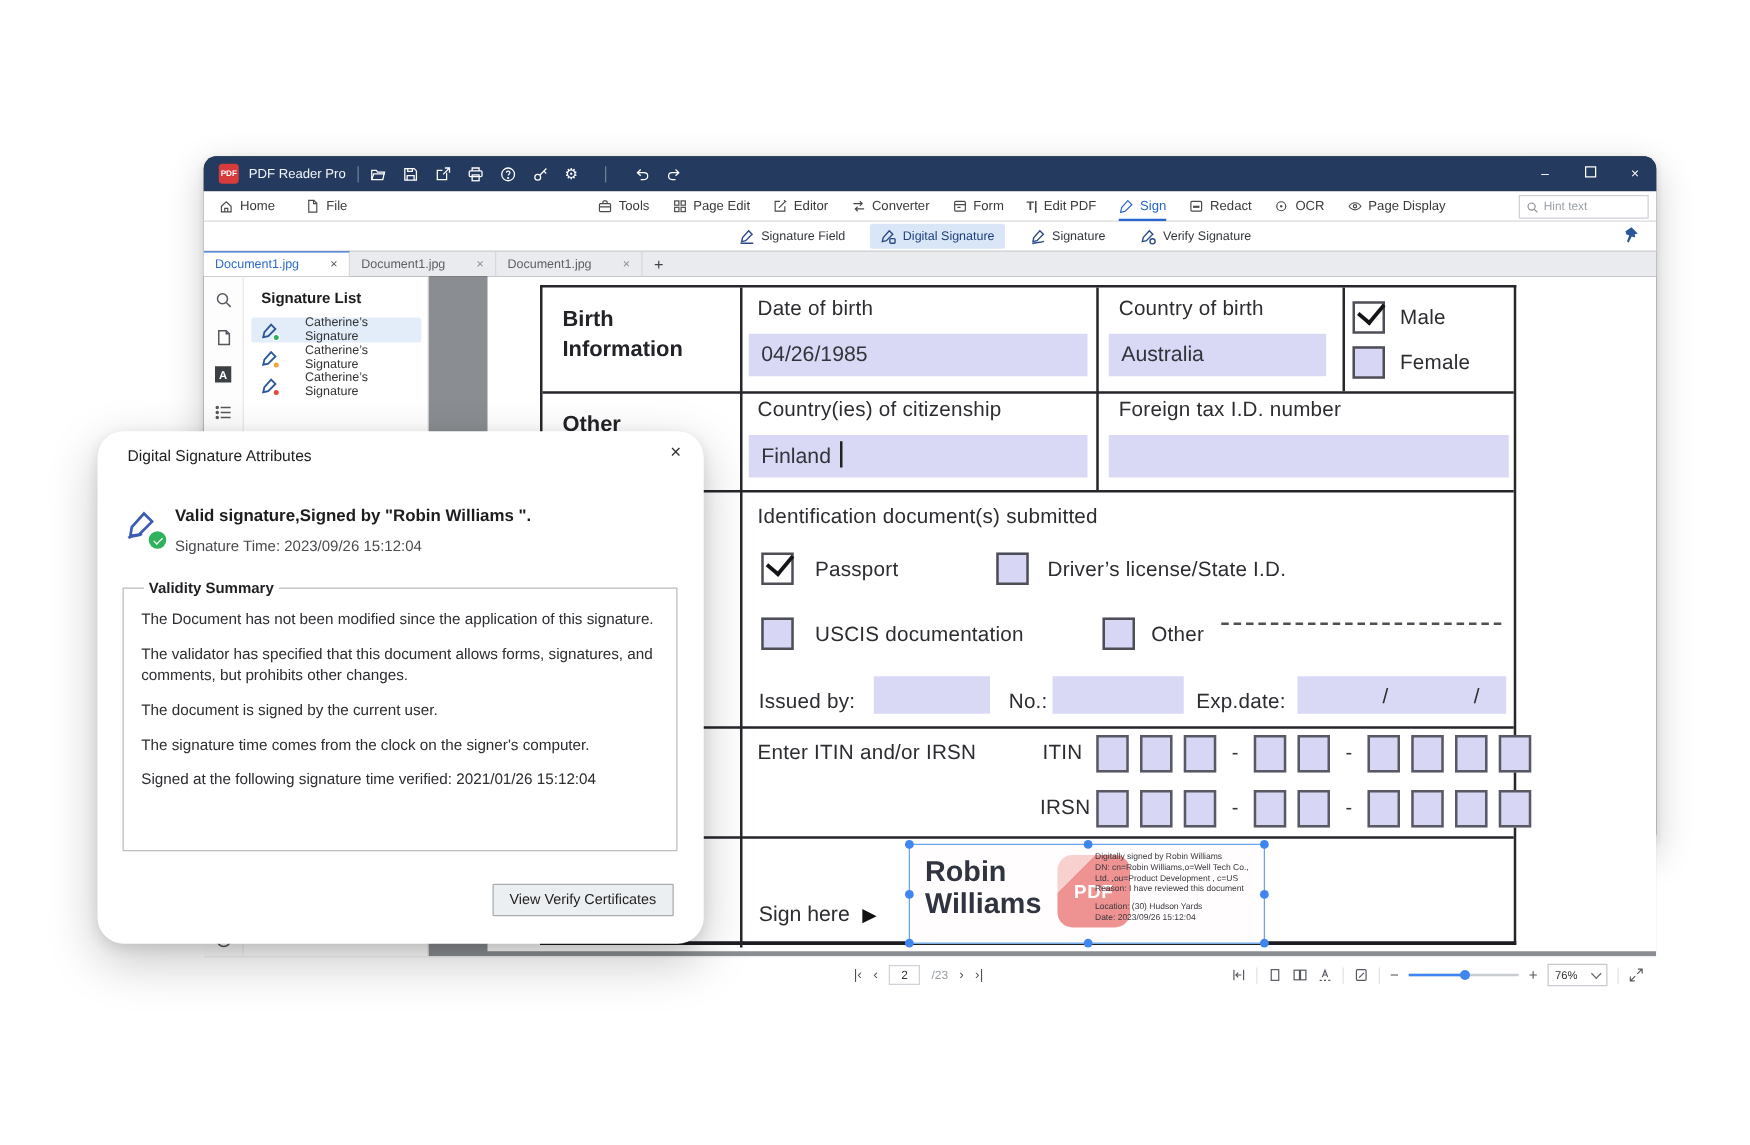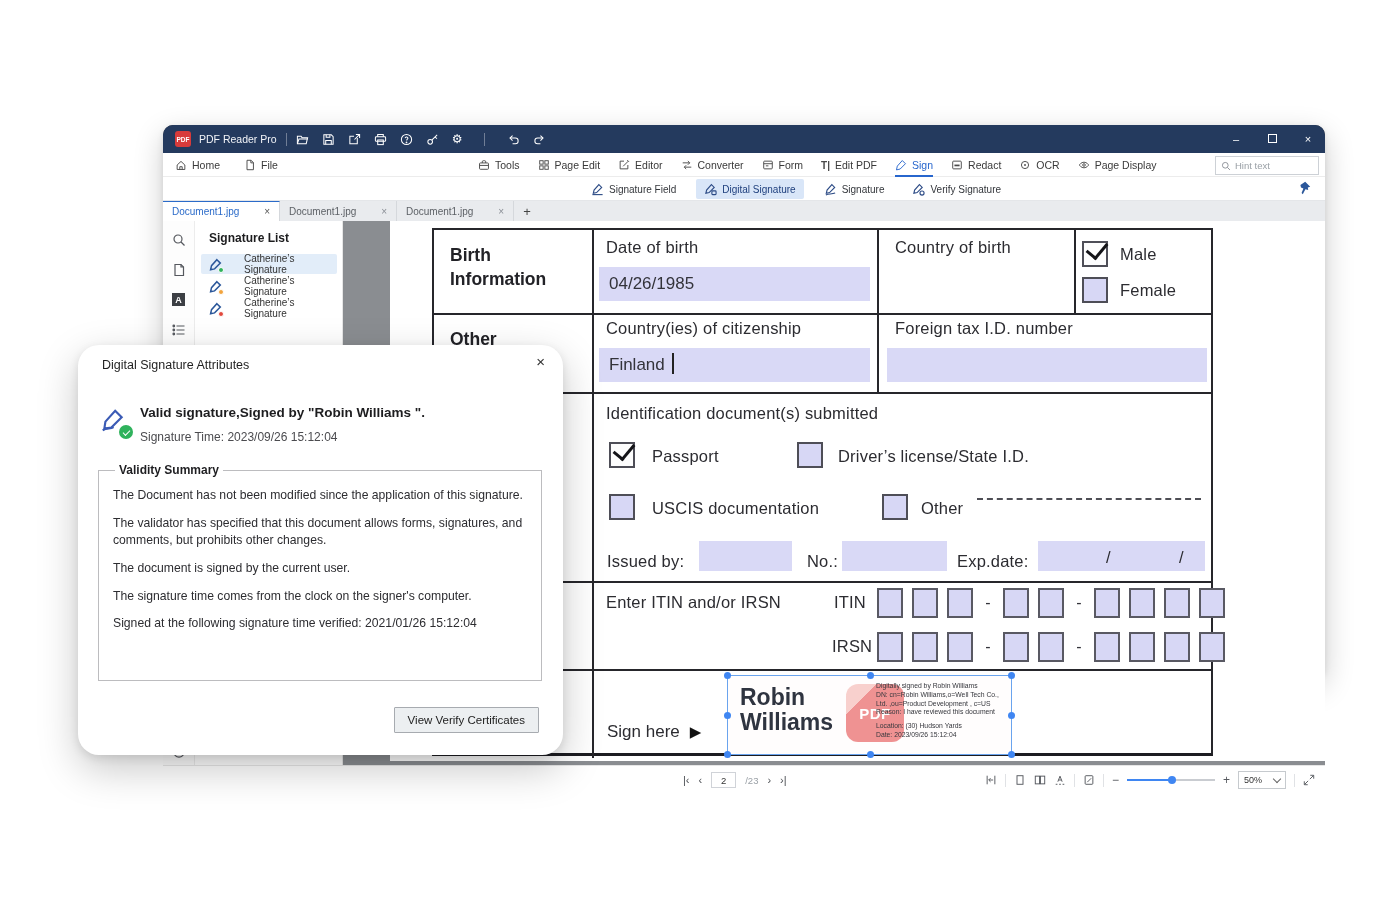--- a/index.html
+++ b/index.html
@@ -446,20 +446,21 @@
             <div class="hline" style="top:351px"></div>
             <div class="hline" style="top:439px"></div>
             <div class="vline" style="left:158px; top:0; height:528px"></div>
             <div class="vline" style="left:443px; top:0; height:162px"></div>
             <div class="vline" style="left:640px; top:0; height:83px"></div>
 
             <div class="fheader" style="left:16px; top:14px; width:125px">Birth Information</div>
             <div class="flabel" style="left:172px; top:8px">Date of birth</div>
             <div class="ffield" style="left:165px; top:37px; width:271px; height:34px">04/26/1985</div>
             <div class="flabel" style="left:461px; top:8px">Country of birth</div>
+            <div class="ffield" style="left:453px; top:37px; width:174px; height:34px">Australia</div>
             <div class="cb checked" style="left:648px; top:11px"></div>
             <div class="flabel" style="left:686px; top:15px">Male</div>
             <div class="cb" style="left:648px; top:47px"></div>
             <div class="flabel" style="left:686px; top:51px">Female</div>
 
             <div class="fheader" style="left:16px; top:98px">Other</div>
             <div class="flabel" style="left:172px; top:89px">Country(ies) of citizenship</div>
             <div class="ffield" style="left:165px; top:118px; width:271px; height:34px"><span>Finland</span><span class="cursorbar"></span></div>
             <div class="flabel" style="left:461px; top:89px">Foreign tax I.D. number</div>
             <div class="ffield" style="left:453px; top:118px; width:320px; height:34px"></div>
@@ -587,21 +588,21 @@
           </span>
         <span class="sbsep"></span>
         <span class="zminus">−</span>
         <span class="zslider">
           <span class="ztrack"></span>
             <span class="zfill"></span>
             <span class="zthumb"></span>
         </span>
         <span class="zplus">+</span>
         <span class="zoombox">
-          <span>50%</span>
+          <span>76%</span>
             <span class="chev"></span>
         </span>
         <span class="sbsep"></span>
         <span>
             <svg viewBox="0 0 14 14">
               <path d="M8.5 1.5h4v4M5.5 12.5h-4v-4M12.2 1.8L8 6M1.8 12.2L6 8"></path>
             </svg>
           </span>
       </div>
     </div>

